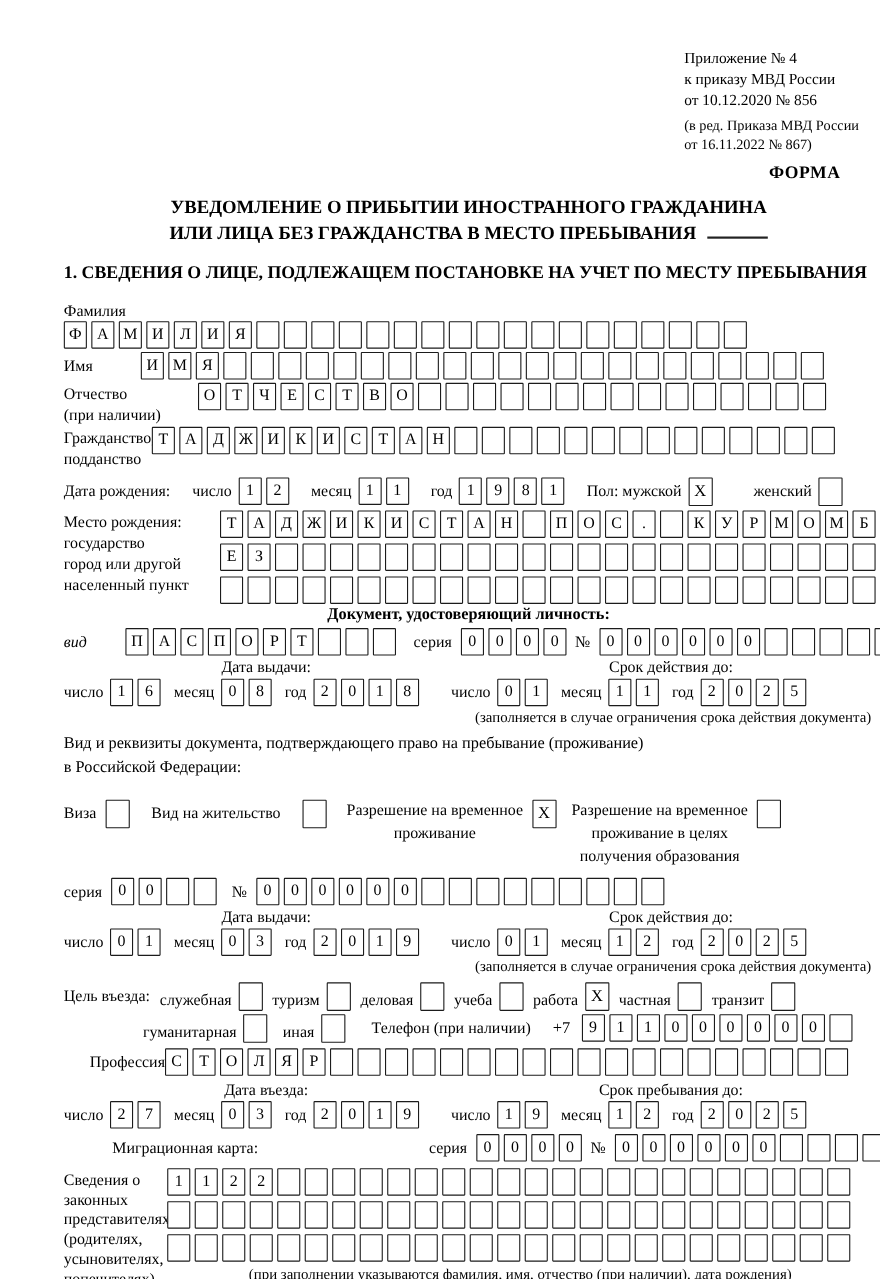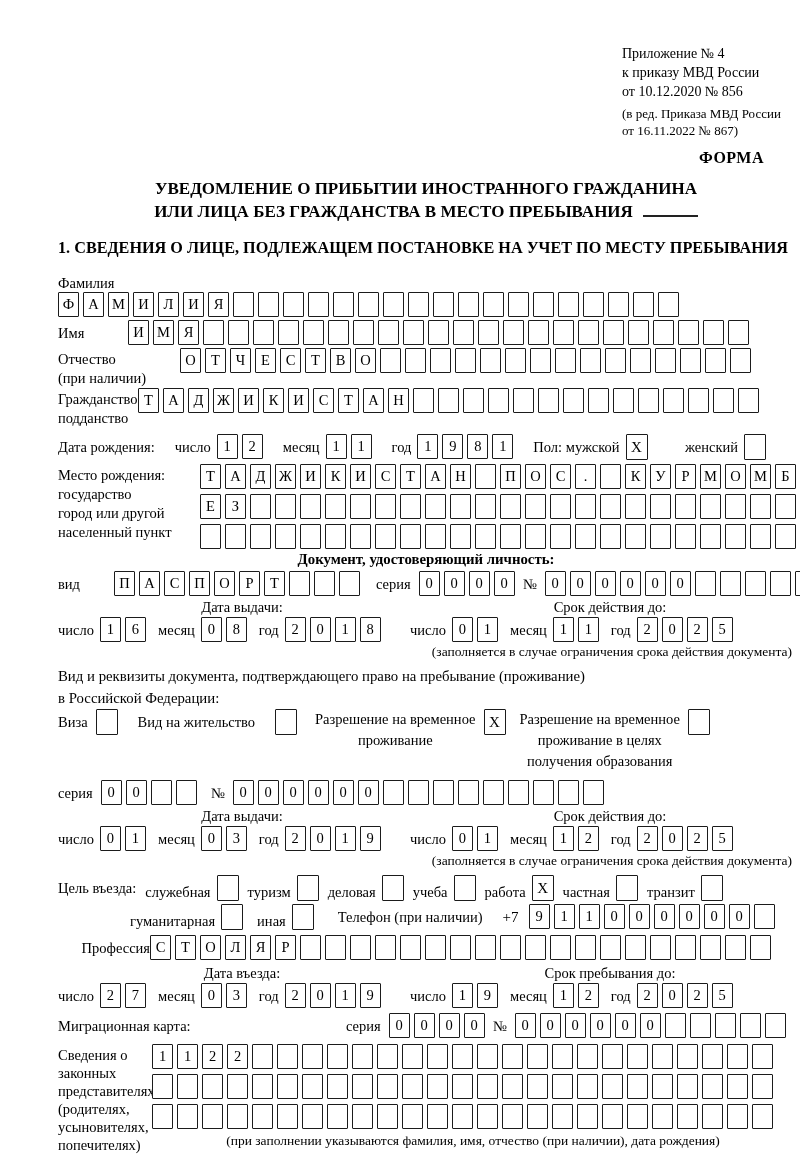--- a/index.html
+++ b/index.html
@@ -36,21 +36,21 @@
   
   .dhead{display:flex;font-size:14.5px;}
   .dhead .half{flex:1;text-align:center;}
   .dval{display:flex;align-items:flex-start;}
   .dval .half{flex:none;width:352px;display:flex;align-items:flex-start;gap:12px;}
   .dval .half.right{width:auto;flex:1;}
   .dgrp{display:flex;align-items:flex-start;gap:6px;}
   .dgrp .dl{line-height:18px;padding-top:4px;}
   .note{text-align:right;font-size:13.5px;margin-top:2px;padding-right:2px;}
   
-  .opts{display:flex;align-items:flex-start;gap:14px;margin-top:0;}
+  .opts{display:flex;align-items:flex-start;gap:14px;margin-top:18px;}
   .opt{display:flex;align-items:flex-start;gap:8px;}
   .opt .otext{text-align:center;line-height:21px;}
   .opt .otext .oline{display:block;}
   
   .copts{display:flex;align-items:flex-start;gap:9px;flex:1;}
   .copt{display:flex;align-items:flex-end;gap:6px;}
   .copt .cl{line-height:18px;padding-top:4px;white-space:nowrap;}
   .indent72{margin-left:72px;}
   .phone-pre{line-height:18px;padding-top:4px;font-size:15px;}
   .bottom-note{font-size:13.5px;text-align:center;margin-top:4px;}
@@ -331,21 +331,21 @@
           <div class="cell"></div>
           <div class="cell"></div>
           <div class="cell"></div>
         </div>
     </div>
   </div>
 
   <div class="center-head">Документ, удостоверяющий личность:</div>
 
   <div class="frow mt3" style="gap:8px;">
-    <div class="lbl" style="width:48px;">вид</div>
+    <div class="lbl" style="width:48px;font-style:italic;">вид</div>
     <div class="boxes">
         <div class="cell">П</div>
         <div class="cell">А</div>
         <div class="cell">С</div>
         <div class="cell">П</div>
         <div class="cell">О</div>
         <div class="cell">Р</div>
         <div class="cell">Т</div>
         <div class="cell"></div>
         <div class="cell"></div>
@@ -715,21 +715,21 @@
           <div class="boxes date">
             <div class="cell">2</div>
             <div class="cell">0</div>
             <div class="cell">2</div>
             <div class="cell">5</div>
           </div>
         </div>
     </div>
   </div>
 
-  <div class="frow mt5" style="gap:8px;">
+  <div class="frow mt5" style="gap:8px;margin-left:44px;">
     <div class="lbl" style="width:196px;">Миграционная карта:</div>
     <div class="lbl" style="margin-left:84px;">серия</div>
     <div class="boxes">
         <div class="cell">0</div>
         <div class="cell">0</div>
         <div class="cell">0</div>
         <div class="cell">0</div>
       </div>
     <div class="lbl">№</div>
     <div class="boxes">

